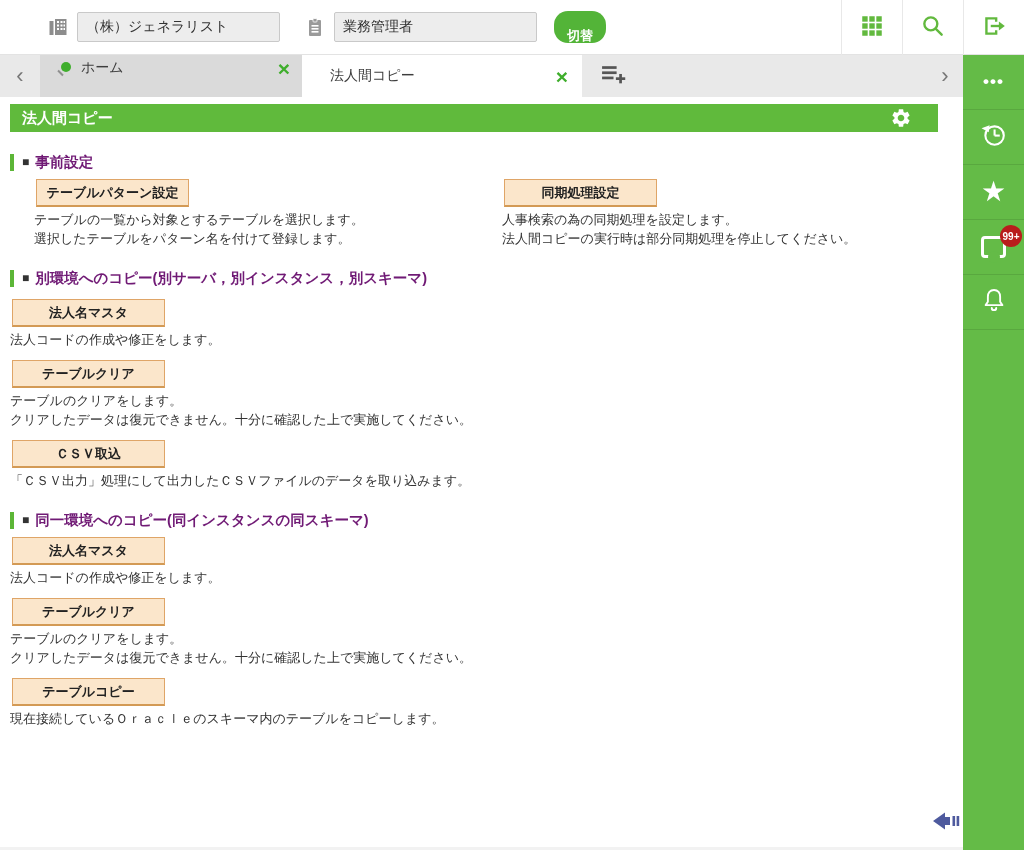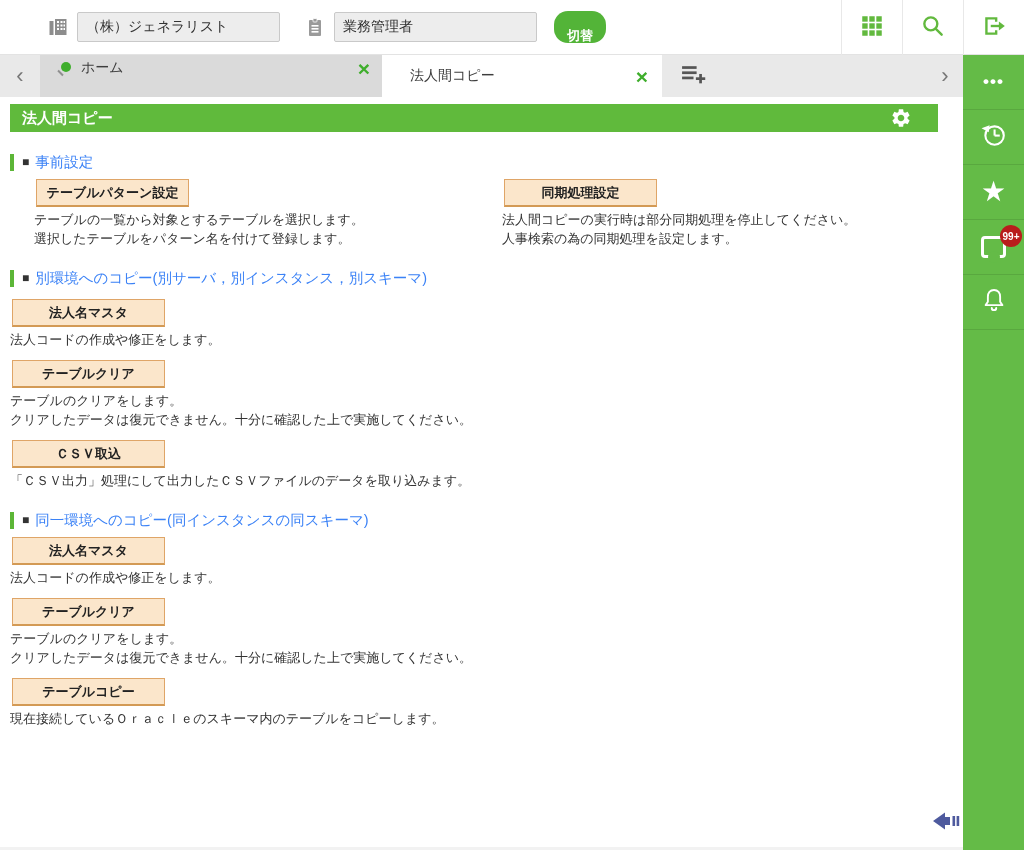--- a/index.html
+++ b/index.html
@@ -22,21 +22,21 @@
   .h-right { position:absolute; right:0; top:0; height:55px; display:flex; }
   .h-cell { width:61px; height:55px; display:flex; align-items:center; justify-content:center;
     border-left:1px solid #e8e8e8; cursor:pointer; }
 
   
   .tabbar { position:absolute; left:0; top:55px; width:963px; height:42px; background:#e9e9e9;
     display:flex; align-items:stretch; }
   .tb-chevron { width:40px; display:flex; align-items:center; justify-content:center;
     color:#777; font-size:22px; cursor:pointer; user-select:none; }
   .tab { display:flex; align-items:center; cursor:pointer; font-size:14px; color:#3d3d3d; }
-  .tab-home { width:342px; background:#dadada; padding:0 12px 16px 17px; }
+  .tab-home { width:262px; background:#dadada; padding:0 12px 16px 17px; }
   .tab-active { width:280px; background:#fff; padding:0 14px 0 28px; }
   .tab .lbl { flex:1; margin-left:10px; white-space:nowrap; overflow:hidden; }
   .tab-active .lbl { margin-left:0; }
   .tab-close { color:#3fae2c; font-size:21px; font-weight:bold; line-height:1; cursor:pointer; }
   .pin { position:relative; width:14px; height:15px; flex:0 0 auto; }
   .pin::before { content:""; position:absolute; top:1px; right:0; width:10px; height:10px;
     border-radius:50%; background:#3fae2c; }
   .pin::after { content:""; position:absolute; left:0; bottom:2px; width:7px; height:2px;
     background:#8f8f8f; transform:rotate(45deg); }
   .addtab { margin-left:18px; align-self:center; cursor:pointer; }
@@ -49,21 +49,21 @@
     padding:7px 10px 0 10px; }
   .titlebar { position:relative; width:928px; height:28px; background:#60ba3c;
     display:flex; align-items:center; }
   .titlebar .t-text { color:#fff; font-size:15px; font-weight:bold; margin-left:12px; }
   .gear { position:absolute; right:26px; top:3px; width:22px; height:22px; cursor:pointer; }
 
   
   .sec-head { display:flex; align-items:center; margin-top:20px; height:20px; }
   .sec-bar { width:4px; height:17px; background:#5cb637; margin-right:8px; }
   .sec-bullet { font-size:12px; margin-right:6px; color:#333; }
-  .sec-title { font-size:14.5px; font-weight:normal; color:#3b82f6; }
+  .sec-title { font-size:14.5px; font-weight:bold; color:#701a75; }
   .cols { display:flex;margin-left:24px; }
   .col-l { width:468px; }
   .col-r { flex:1; }
   .item { margin-top:11px; }
   .item.first { margin-top:7px; }
   .fbtn { display:block; width:153px; height:28px; background:#fbe6cb;
     border:1px solid #dfa567; border-bottom:2px solid #d39a55; font-size:13px; font-weight:bold;
     color:#222; cursor:pointer; margin-left:2px; font-family:inherit; }
   .desc { font-size:13px; color:#333; line-height:19px; margin-top:3px; }
   .desc + .desc { margin-top:0; }
@@ -206,22 +206,22 @@
       <div class="col-l">
         <div class="item first">
           <button class="fbtn">テーブルパターン設定</button>
           <div class="desc">テーブルの一覧から対象とするテーブルを選択します。</div>
           <div class="desc">選択したテーブルをパターン名を付けて登録します。</div>
         </div>
       </div>
       <div class="col-r">
         <div class="item first">
           <button class="fbtn">同期処理設定</button>
+          <div class="desc">人事検索の為の同期処理を設定します。</div>
           <div class="desc">法人間コピーの実行時は部分同期処理を停止してください。</div>
-          <div class="desc">人事検索の為の同期処理を設定します。</div>
         </div>
       </div>
     </div>
   </div>
 
   <div>
     <div class="sec-head">
       <span class="sec-bar"></span>
       <span class="sec-bullet">■</span>
       <span class="sec-title">別環境へのコピー(別サーバ，別インスタンス，別スキーマ)</span>

